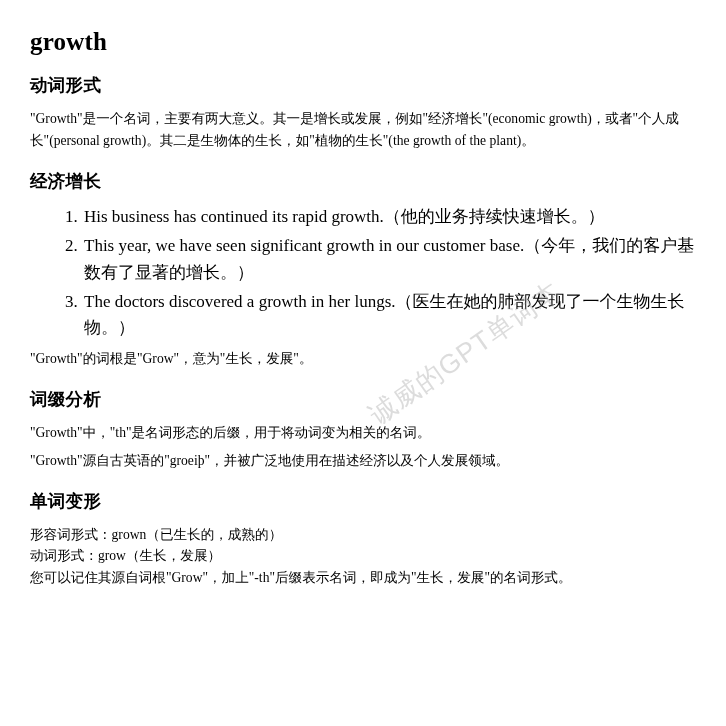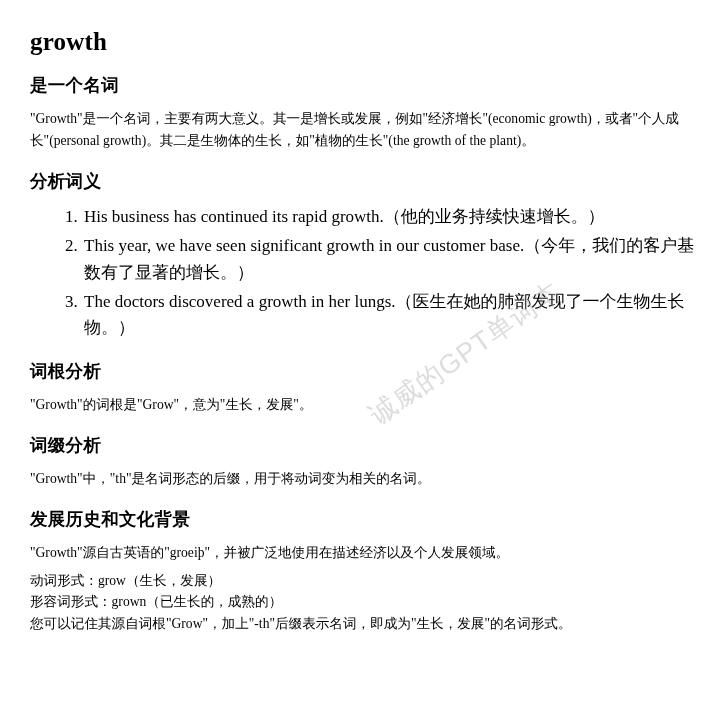--- a/index.html
+++ b/index.html
@@ -75,38 +75,37 @@
 </style>
 </head>
 <body>
 
 <div id="page">
 
   <div class="watermark">诚威的GPT单词本</div>
 
   <h1 class="doc-title">growth</h1>
 
-  <h2 class="section-title">是一个名词</h2>
+  <h2 class="section-title">动词形式</h2>
   <p class="para">"Growth"是一个名词，主要有两大意义。其一是增长或发展，例如"经济增长"(economic growth)，或者"个人成长"(personal growth)。其二是生物体的生长，如"植物的生长"(the growth of the plant)。</p>
 
-  <h2 class="section-title">分析词义</h2>
+  <h2 class="section-title">经济增长</h2>
   <ol class="examples">
     <li>His business has continued its rapid growth.（他的业务持续快速增长。）</li>
     <li>This year, we have seen significant growth in our customer base.（今年，我们的客户基数有了显著的增长。）</li>
     <li>The doctors discovered a growth in her lungs.（医生在她的肺部发现了一个生物生长物。）</li>
   </ol>
 
-  <h2 class="section-title">词根分析</h2>
   <p class="para">"Growth"的词根是"Grow"，意为"生长，发展"。</p>
 
   <h2 class="section-title">词缀分析</h2>
   <p class="para">"Growth"中，"th"是名词形态的后缀，用于将动词变为相关的名词。</p>
 
-  <h2 class="section-title">发展历史和文化背景</h2>
   <p class="para">"Growth"源自古英语的"groeiþ"，并被广泛地使用在描述经济以及个人发展领域。</p>
 
+  <h2 class="section-title">单词变形</h2>
+  <p class="forms-line">形容词形式：grown（已生长的，成熟的）</p>
   <p class="forms-line">动词形式：grow（生长，发展）</p>
-  <p class="forms-line">形容词形式：grown（已生长的，成熟的）</p>
 
   <p class="para">您可以记住其源自词根"Grow"，加上"-th"后缀表示名词，即成为"生长，发展"的名词形式。</p>
 
 
 </div>
 
 </body></html>

